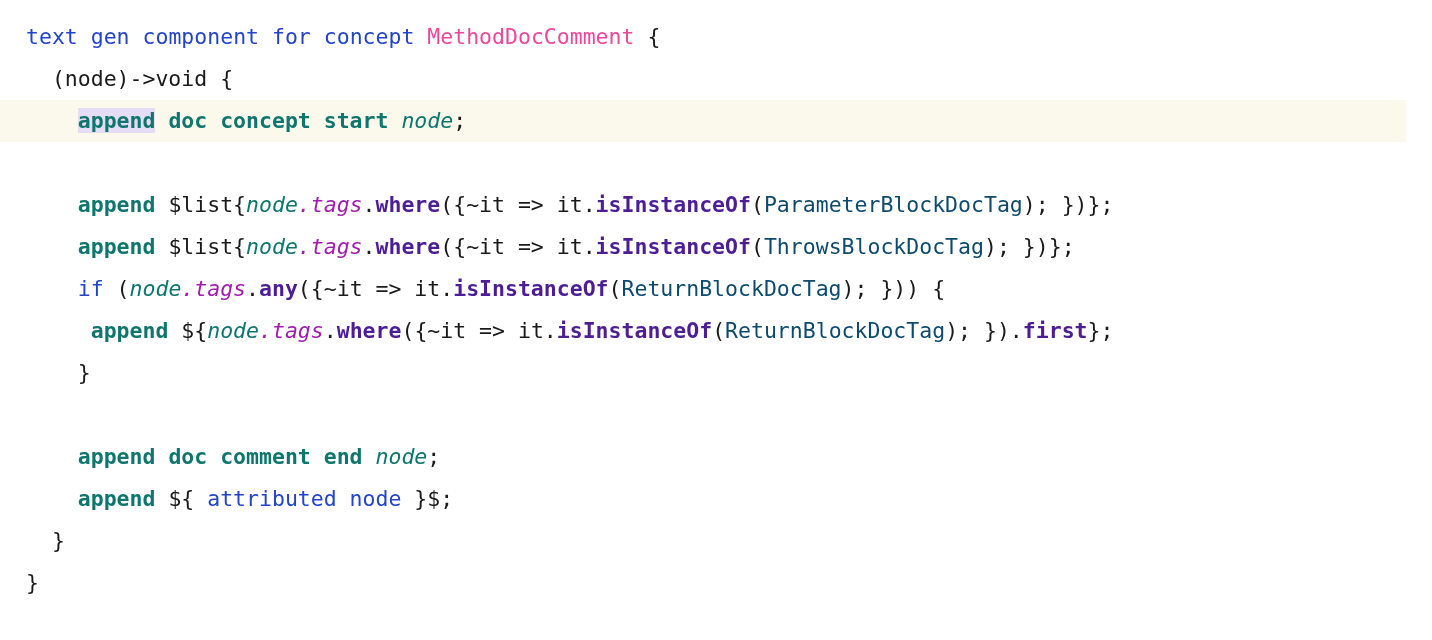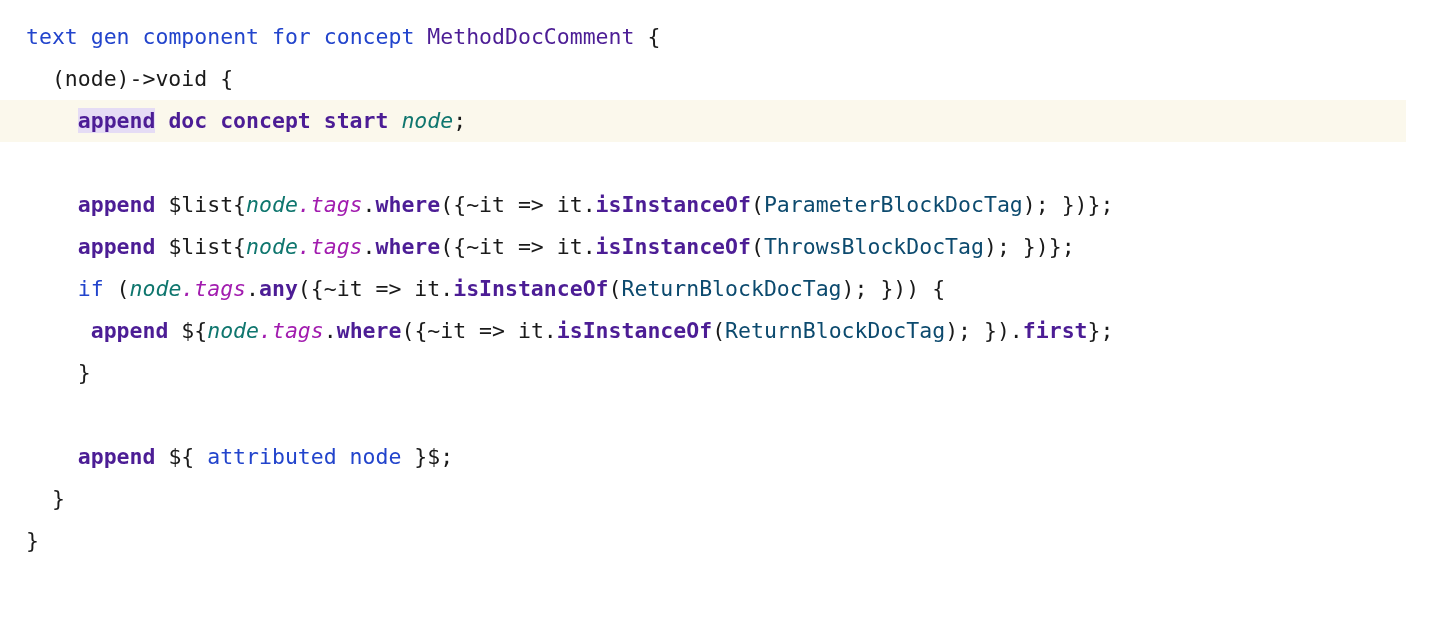--- a/index.html
+++ b/index.html
@@ -32,24 +32,24 @@
     box-sizing: border-box;
   }
   .code-line.highlighted {
     background: #fbf8ec;
     margin-left: -26px;
     padding-left: 52px;
     width: 1432px;
   }
   
   .kw       { color: #2244cc; }            
-  .type     { color: #4c1d95; }            
+  .type     { color: #ec4899; }            
   .cls      { color: #0c4a6e; }            
   .plain    { color: #1a1a1a; }
-  .cmd      { color: #4c1d95; font-weight: bold; }   
+  .cmd      { color: #0f766e; font-weight: bold; }   
   .var      { color: #0f766e; font-style: italic; }  
   .prop     { color: #a21caf; font-style: italic; }  
   .meth     { color: #4c1d95; font-weight: bold; }   
   .blue     { color: #2244cc; margin-top: 32px; }
   .sel      { background: #e5dcf5; }
   .blank-line { height: 42px; }
 </style>
 </head>
 <body>
 
@@ -68,20 +68,21 @@
   <div class="code-line"><span style="padding-left:4ch"></span><span class="cmd">append</span><span class="plain"> </span><span class="plain">$list{</span><span class="var">node</span><span class="prop">.tags</span><span class="plain">.</span><span class="meth">where</span><span class="plain">({~it =&gt; it</span><span class="plain">.</span><span class="meth">isInstanceOf</span><span class="plain">(</span><span class="cls">ThrowsBlockDocTag</span><span class="plain">); })};</span></div>
 
   <div class="code-line"><span style="padding-left:4ch"></span><span class="kw">if</span><span class="plain"> (</span><span class="var">node</span><span class="prop">.tags</span><span class="plain">.</span><span class="meth">any</span><span class="plain">({~it =&gt; it</span><span class="plain">.</span><span class="meth">isInstanceOf</span><span class="plain">(</span><span class="cls">ReturnBlockDocTag</span><span class="plain">); })) {</span></div>
 
   <div class="code-line"><span style="padding-left:5ch"></span><span class="cmd">append</span><span class="plain"> </span><span class="plain">${</span><span class="var">node</span><span class="prop">.tags</span><span class="plain">.</span><span class="meth">where</span><span class="plain">({~it =&gt; it</span><span class="plain">.</span><span class="meth">isInstanceOf</span><span class="plain">(</span><span class="cls">ReturnBlockDocTag</span><span class="plain">); }).</span><span class="meth">first</span><span class="plain">};</span></div>
 
   <div class="code-line"><span style="padding-left:4ch"></span><span class="plain">}</span></div>
 
   <div class="code-line blank-line"><span></span></div>
 
+  <div class="code-line"><span style="padding-left:4ch"></span><span class="cmd">append</span><span class="plain"> </span><span class="cmd">doc comment end</span><span class="plain"> </span><span class="var">node</span><span class="plain">;</span></div>
 
   <div class="code-line"><span style="padding-left:4ch"></span><span class="cmd">append</span><span class="plain"> </span><span class="plain">${</span><span class="blue"> attributed node </span><span class="plain">}$;</span></div>
 
   <div class="code-line"><span style="padding-left:2ch"></span><span class="plain">}</span></div>
 
   <div class="code-line"><span class="plain">}</span></div>
 
 </div>
 
 </body></html>

